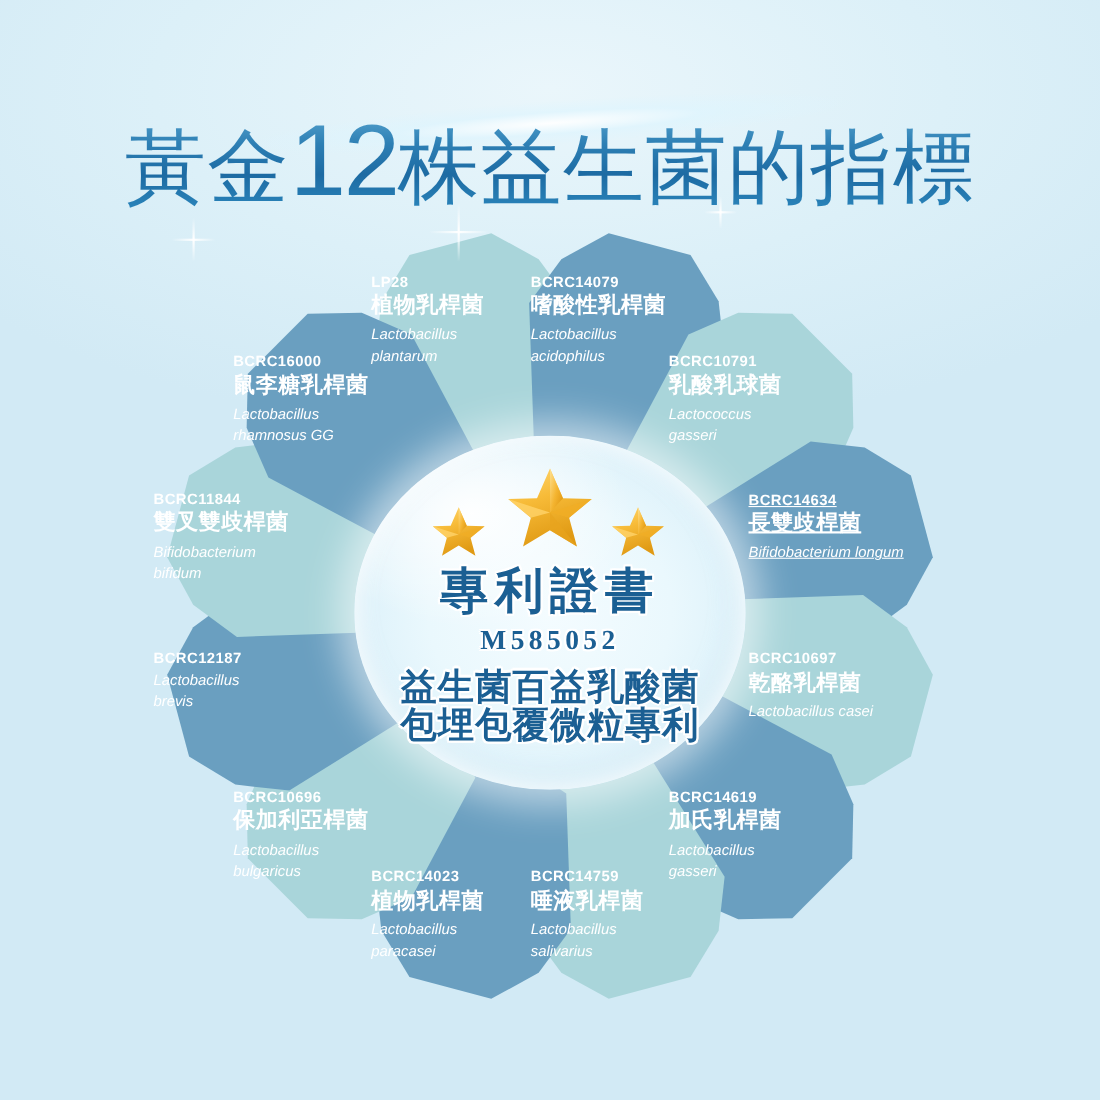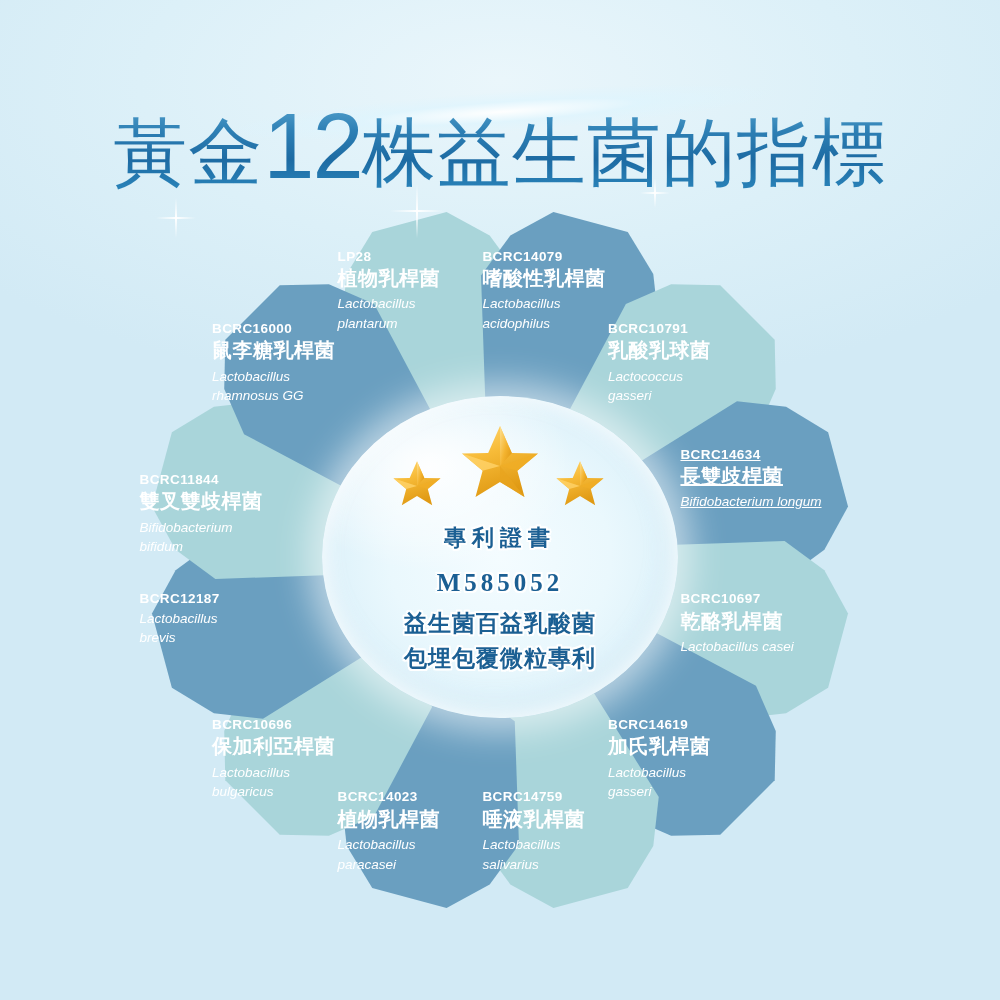--- a/index.html
+++ b/index.html
@@ -154,24 +154,24 @@
     color: #1b5f93;
   }
   .center-text .line {
     display: block;
     font-weight: bold;
     text-shadow:
       -1.6px -1.6px 0 #ffffff,  1.6px -1.6px 0 #ffffff,
       -1.6px  1.6px 0 #ffffff,  1.6px  1.6px 0 #ffffff,
       0 -2px 0 #ffffff, 0 2px 0 #ffffff, -2px 0 0 #ffffff, 2px 0 0 #ffffff;
   }
-  .center-text .l1 { font-size: 22px; letter-spacing: 6px; line-height: 44px; }
+  .center-text .l1 { font-size: 44px; letter-spacing: 6px; line-height: 44px; }
   .center-text .l2 { font-size: 25px; letter-spacing: 4px; line-height: 46px; font-family: "Liberation Serif", "DejaVu Serif", serif; }
   .center-text .l3,
-  .center-text .l4 { font-size: 23px; letter-spacing: 1px; line-height: 35px; }
+  .center-text .l4 { font-size: 33px; letter-spacing: 1px; line-height: 35px; }
 </style>
 </head>
 <body>
 
 <div id="stage">
 
   <div class="title-wrap">
     <div class="title-glow"></div>
     <h1 class="main-title"><span>黃金</span><span class="big">12</span><span>株益生菌的指標</span></h1>
     <div class="title-spark" id="sp1"></div>
@@ -365,21 +365,21 @@
         <span class="code">BCRC10696</span>
         <span class="zh">保加利亞桿菌</span>
         <span class="la">Lactobacillus</span>
         <span class="la">bulgaricus</span>
       </div>
       <div class="petal-label al-r" style="width: 180px; left: 139.541px; top: 590.469px;">
         <span class="code">BCRC12187</span>
         <span class="la">Lactobacillus</span>
         <span class="la">brevis</span>
       </div>
-      <div class="petal-label al-r" style="width: 180px; left: 139.541px; top: 471px;">
+      <div class="petal-label al-r" style="width: 180px; left: 139.541px; top: 445px;">
         <span class="code">BCRC11844</span>
         <span class="zh">雙叉雙歧桿菌</span>
         <span class="la">Bifidobacterium</span>
         <span class="la">bifidum</span>
       </div>
       <div class="petal-label al-r" style="width: 180px; left: 212.01px; top: 320.01px;">
         <span class="code">BCRC16000</span>
         <span class="zh">鼠李糖乳桿菌</span>
         <span class="la">Lactobacillus</span>
         <span class="la">rhamnosus GG</span>

